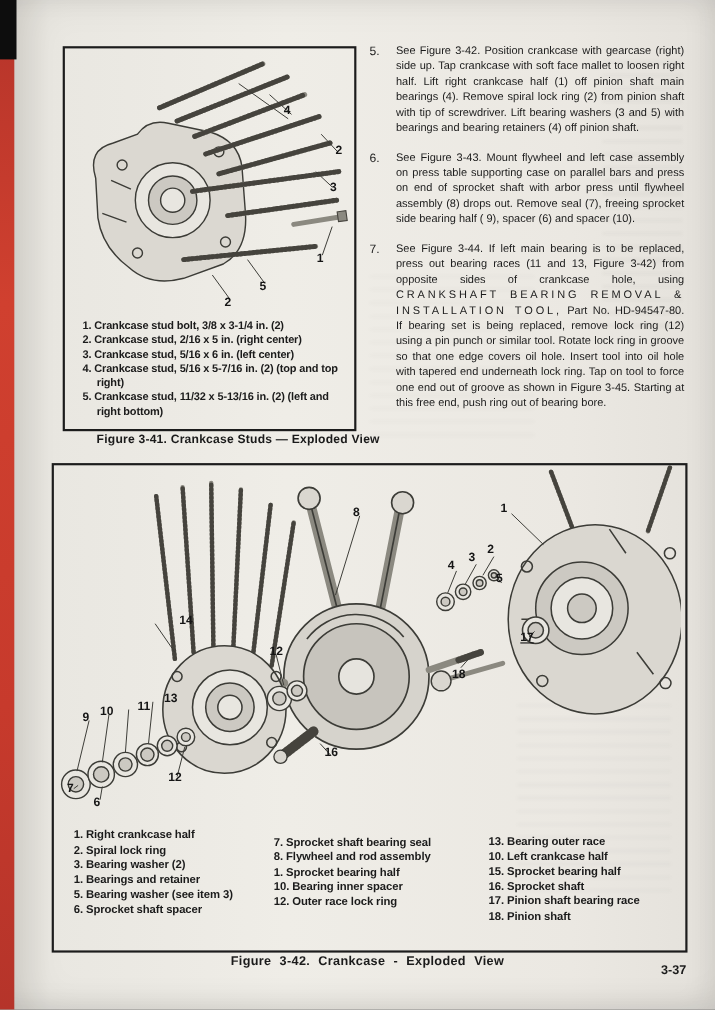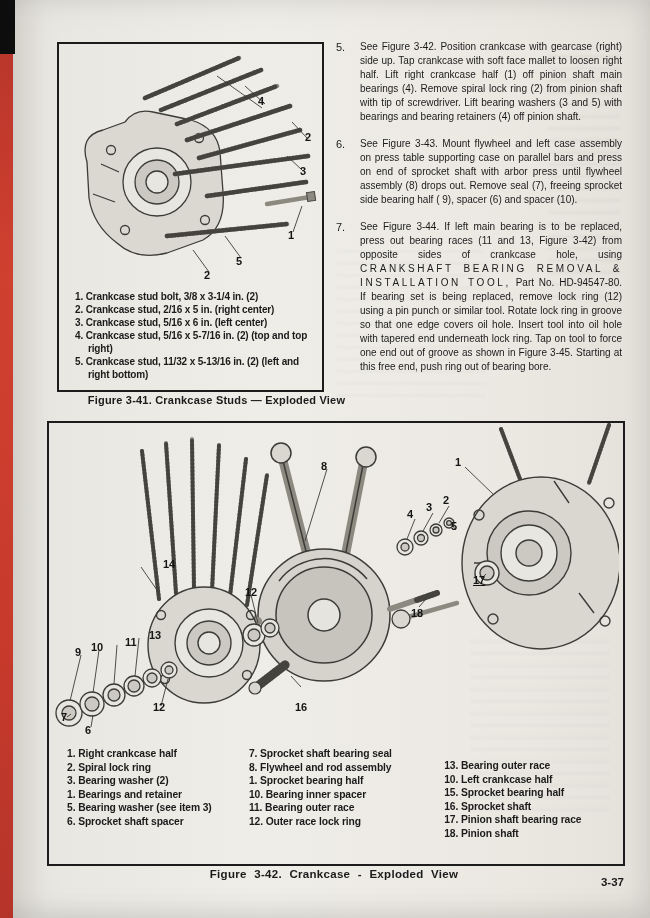--- a/index.html
+++ b/index.html
@@ -21,21 +21,21 @@
   .fig41cap{position:absolute;left:57px;top:394px;width:263px;text-align:center;font-weight:bold;font-size:11px;letter-spacing:.2px;margin-left:28px;}
   
   .steps{position:absolute;left:336px;top:40px;width:286px;}
   .step{display:flex;margin-bottom:13px;}
   .stepnum{flex:none;width:24px;font-size:11px;line-height:14px;}
   .steptext{flex:1;font-size:10px;line-height:14px;text-align:justify;}
   .spaced{letter-spacing:2.6px;}
   
   .fig42{position:absolute;left:47px;top:421px;width:574px;height:441px;border:2px solid #1c1c1c;}
   .f42svg{position:absolute;left:0;top:0;width:570px;height:316px;}
-  .legend{position:absolute;left:18px;top:324px;display:flex;width:540px;font-weight:bold;font-size:10.3px;line-height:13.5px;}
+  .legend{position:absolute;left:18px;top:324px;display:flex;width:540px;font-weight:bold;font-size:10.3px;line-height:13.5px;align-items:center;}
   .lcol{padding-right:8px;}
   .lcol1{width:182px;}.lcol2{width:196px;}.lcol3{width:162px;margin-top:12px;}
   .lcol .li{padding-left:15px;text-indent:-15px;letter-spacing:-0.1px;}
   .note42{position:absolute;left:0;right:0;top:410px;text-align:center;font-weight:bold;font-size:10.3px;}
   .fig42cap{position:absolute;left:47px;top:868px;width:574px;text-align:center;font-weight:bold;font-size:11.5px;word-spacing:4px;letter-spacing:.3px;}
   .pagenum{position:absolute;right:26px;top:876px;font-weight:bold;font-size:11.5px;}
   
   .co{position:absolute;font-weight:bold;font-size:11px;line-height:11px;color:#151515;}
 </style>
 </head>
@@ -280,40 +280,39 @@
     <span class="co" style="left:394px;top:72px;">2</span>
     <span class="co" style="left:402px;top:98px;">5</span>
     <span class="co" style="left:84px;top:136px;margin-left:30px;">14</span>
     <span class="co" style="left:196px;top:164px;">12</span>
     <span class="co" style="left:424px;top:152px;text-decoration:underline;">17</span>
     <span class="co" style="left:362px;top:185px;">18</span>
     <span class="co" style="left:100px;top:207px;">13</span>
     <span class="co" style="left:76px;top:214px;">11</span>
     <span class="co" style="left:42px;top:219px;">10</span>
     <span class="co" style="left:26px;top:224px;">9</span>
-    <span class="co" style="left:246px;top:279px;">16</span>
+    <span class="co" style="left:246px;top:256px;">16</span>
     <span class="co" style="left:104px;top:279px;">12</span>
     <span class="co" style="left:12px;top:289px;">7</span>
     <span class="co" style="left:36px;top:302px;">6</span>
 
     <div class="legend">
       <div class="lcol lcol1">
         <div class="li">1. Right crankcase half</div>
         <div class="li">2. Spiral lock ring</div>
         <div class="li">3. Bearing washer (2)</div>
         <div class="li">1. Bearings and retainer</div>
         <div class="li">5. Bearing washer (see item 3)</div>
         <div class="li">6. Sprocket shaft spacer</div>
       </div>
       <div class="lcol lcol2">
         <div class="li">7. Sprocket shaft bearing seal</div>
         <div class="li">8. Flywheel and rod assembly</div>
         <div class="li">1. Sprocket bearing half</div>
         <div class="li">10. Bearing inner spacer</div>
-        <div class="li">11. Bearing outer race</div>
         <div class="li">12. Outer race lock ring</div>
       </div>
       <div class="lcol lcol3">
         <div class="li">13. Bearing outer race</div>
         <div class="li">10. Left crankcase half</div>
         <div class="li">15. Sprocket bearing half</div>
         <div class="li">16. Sprocket shaft</div>
         <div class="li">17. Pinion shaft bearing race</div>
         <div class="li">18. Pinion shaft</div>
       </div>

